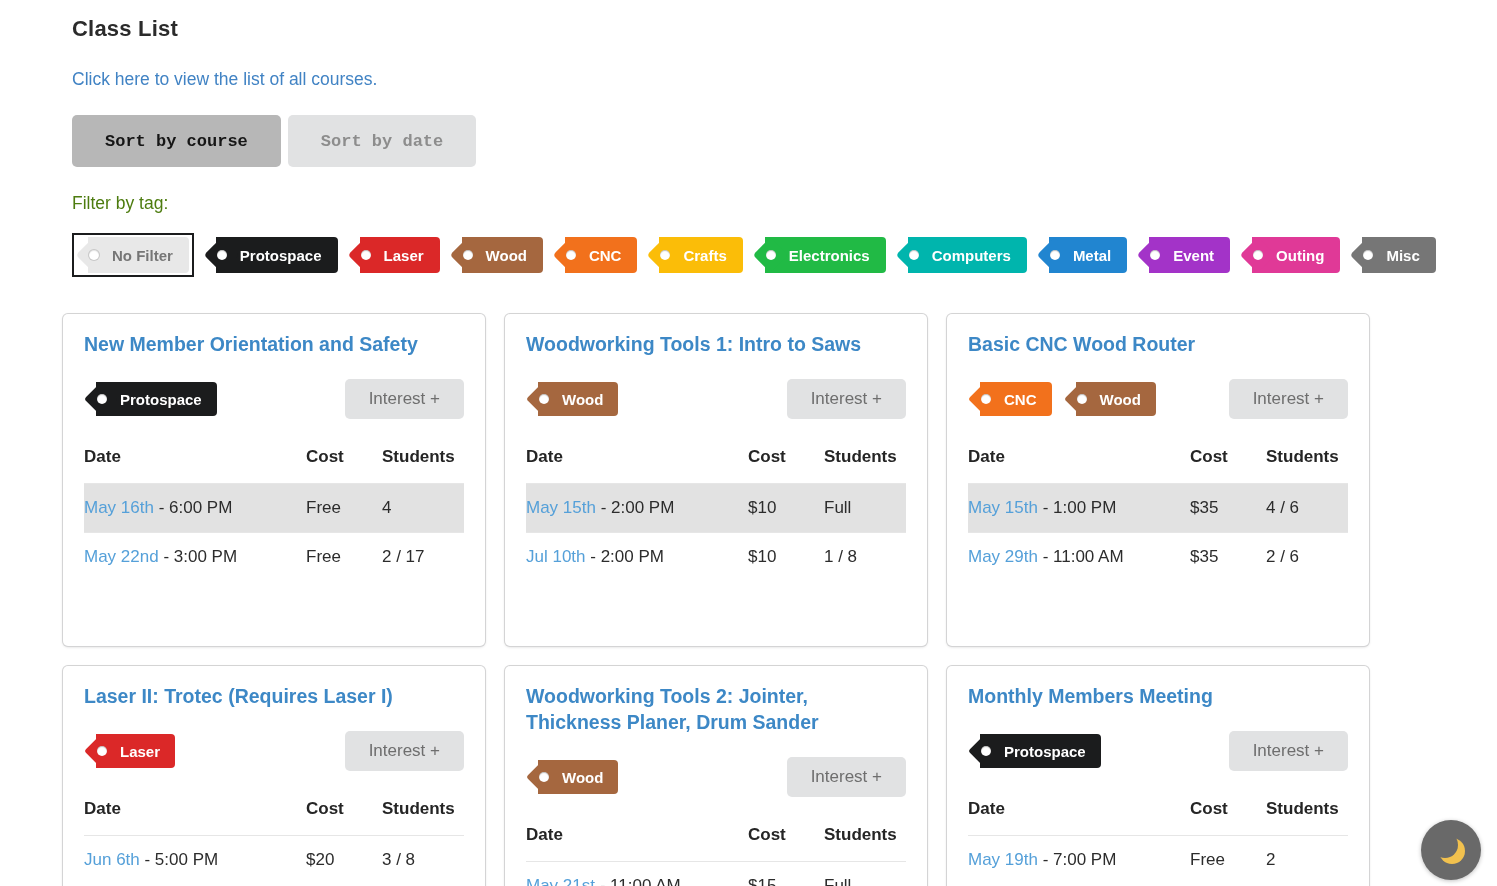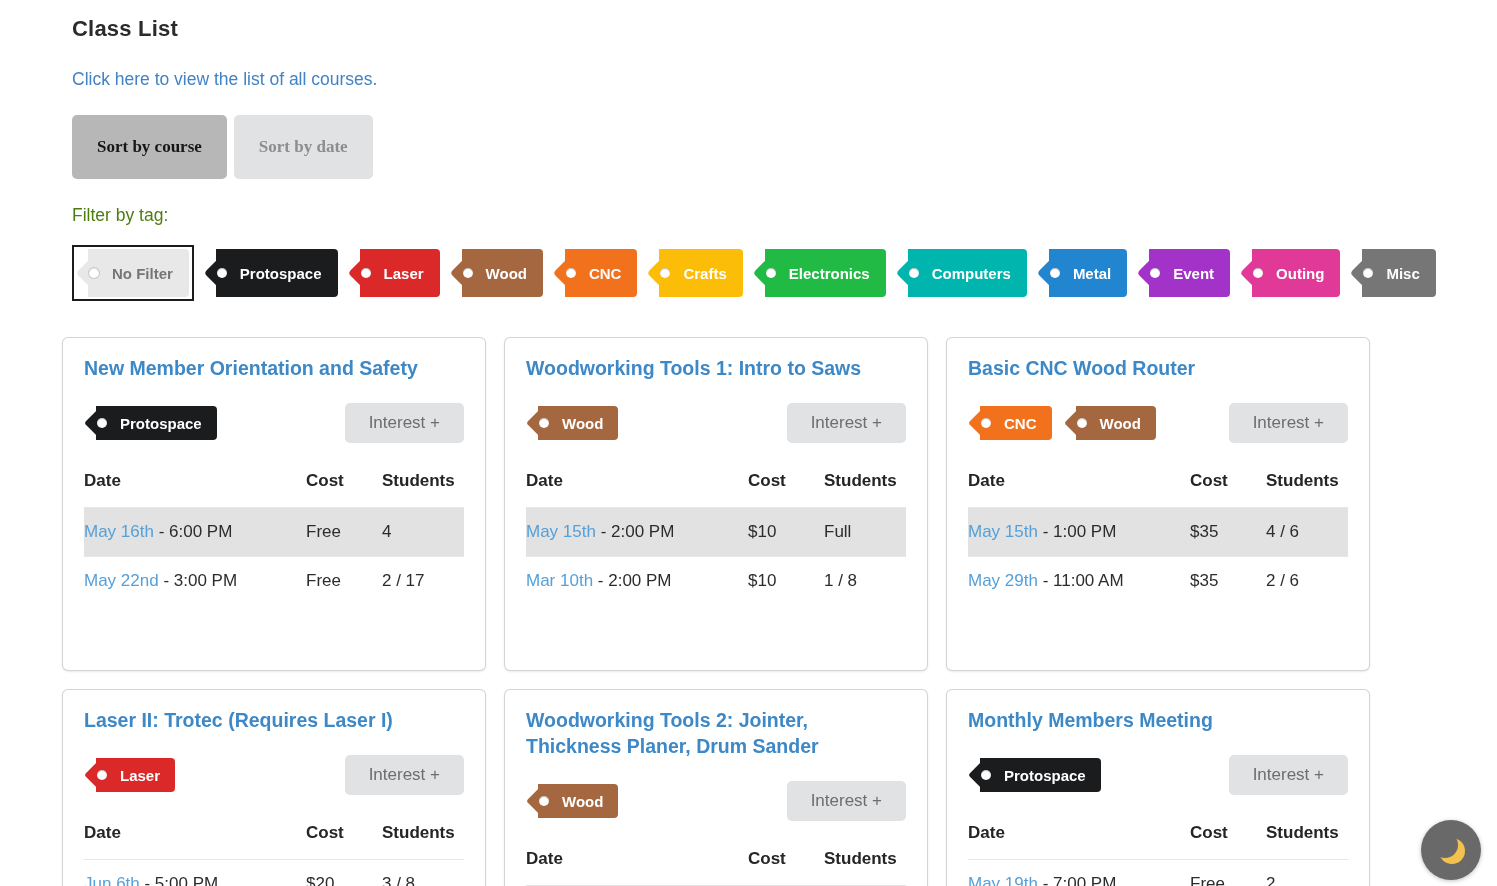--- a/index.html
+++ b/index.html
@@ -17,39 +17,39 @@
     font-size: 22px; font-weight: bold; color: #2b2b2b;
     letter-spacing: 0.2px;
   }
   a.view-all {
     display: inline-block; margin: 27px 0 0 72px;
     font-size: 17.5px; color: #4183c4; text-decoration: none; cursor: pointer;
   }
   .sort-row { margin: 25px 0 0 72px; display: flex; gap: 7px; }
   .sort-btn {
     border: none; border-radius: 5px; cursor: pointer;
-    padding: 0 25px; height: 64px;
-    font-family: Liberation Serif, serif;
+    padding: 0 33px; height: 52px;
+    font-family: Liberation Mono, monospace;
     font-size: 17px; font-weight: bold;
     background: var(--btn-bg, #e1e2e3); color: #8d8d8d;
   }
   .sort-btn.active { background: var(--btn-active-bg, #b7b7b7); color: #161616; }
 
   .filter-label { margin: 26px 0 0 72px; font-size: 17.5px; color: #4d7c0f; }
 
   .filter-row {
     margin: 19px 0 0 72px;
     display: flex; align-items: center; gap: 10px;
   }
 
   
   .tag {
     position: relative; margin-left: 12px;
     display: inline-flex; align-items: center;
-    height: 48px; padding: 0 16px 0 24px;
+    height: 36px; padding: 0 16px 0 24px;
     border-radius: 0 4px 4px 0;
     color: #fff; font-weight: bold; font-size: 15px;
     white-space: nowrap; cursor: inherit;
   }
   .tag::before {
     content: ""; position: absolute; top: 50%; left: -7px;
     width: 25px; height: 25px;
     transform: translateY(-50%) rotate(45deg);
     background: inherit; border-radius: 4px; z-index: 0;
   }
@@ -268,21 +268,21 @@
               <th>Students</th>
             </tr>
           </thead>
       <tbody>
             <tr class="session highlight">
     <td><a class="date-link" href="#">May 15th</a><span class="time"> - 2:00 PM</span></td>
     <td>$10</td>
     <td>Full</td>
   </tr>
             <tr class="session">
-    <td><a class="date-link" href="#">Mar 10th</a><span class="time"> - 2:00 PM</span></td>
+    <td><a class="date-link" href="#">Jul 10th</a><span class="time"> - 2:00 PM</span></td>
     <td>$10</td>
     <td>1 / 8</td>
   </tr>
           </tbody>
     </table>
   </div>
       <div class="card">
     <a class="card-title" href="#">Basic CNC Wood Router</a>
     <div class="card-meta">
       <div class="card-tags">

